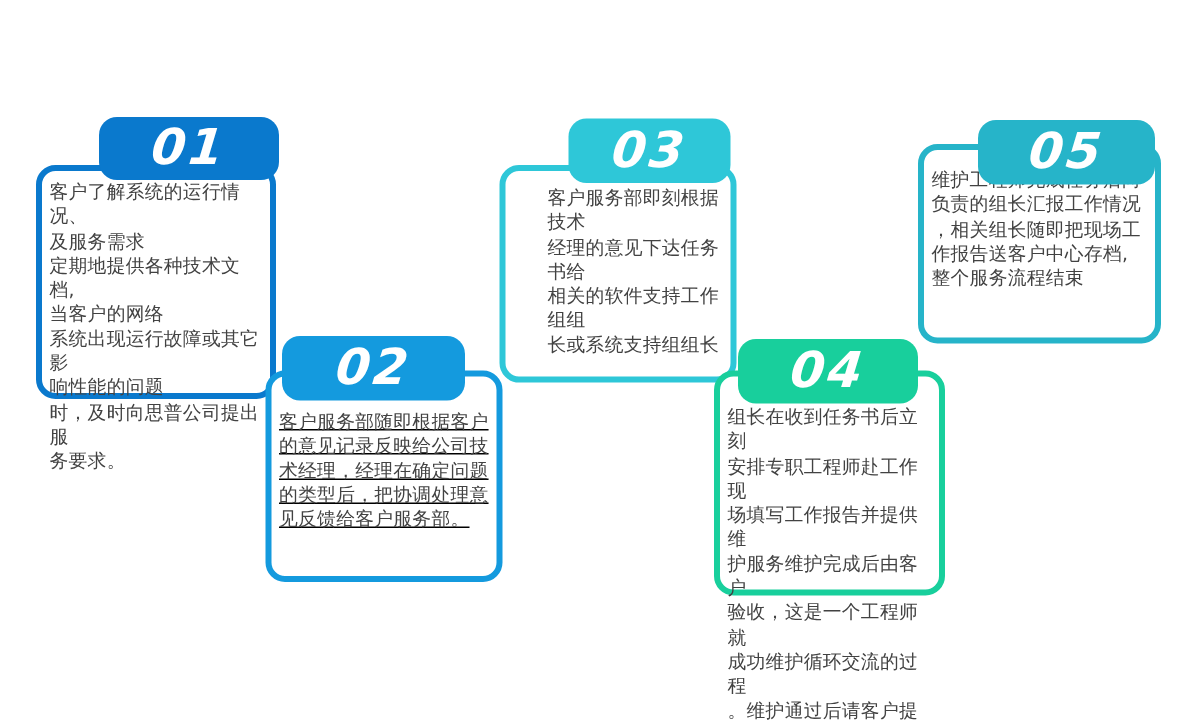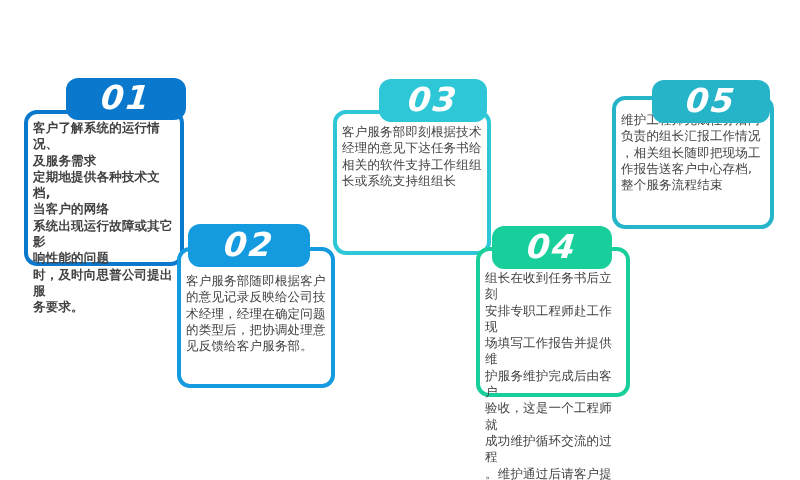--- a/index.html
+++ b/index.html
@@ -48,31 +48,31 @@
   .txt {
     margin: 0;
     padding: 4px 5px 0 5px;
     color: #424242;
     font-size: 12.5px;
     line-height: 16.3px;
     white-space: pre-line;
     letter-spacing: 0.2px;
   }
   
-  .s1 .card  { left: 24px;  top: 110px; width: 160px; height: 156px; font-weight: bold; }
+  .s1 .card  { left: 24px;  top: 110px; width: 160px; height: 156px; }
   .s1 .badge { left: 66px;  top: 78px;  width: 120px; height: 42px; }
   .s1 .txt   { padding-top: 6px; }
   
-  .s2 .card  { left: 177px; top: 247px; width: 158px; height: 141px; }
+  .s2 .card  { left: 177px; top: 247px; width: 158px; height: 141px; text-decoration: underline; }
   .s2 .badge { left: 188px; top: 224px; width: 122px; height: 43px; }
   .s2 .txt   { padding-top: 22px; }
   
   .s3 .card  { left: 333px; top: 110px; width: 158px; height: 145px; }
   .s3 .badge { left: 379px; top: 79px;  width: 108px; height: 43px; }
-  .s3 .txt   { padding-top: 10px; }
+  .s3 .txt   { padding-top: 10px; margin-left: 23px; }
   
   .s4 .card  { left: 476px; top: 247px; width: 154px; height: 150px; }
   .s4 .badge { left: 492px; top: 226px; width: 120px; height: 43px; }
   .s4 .txt   { padding-top: 19px; }
   
   .s5 .card  { left: 612px; top: 96px; width: 162px; height: 133px; }
   .s5 .badge { left: 652px; top: 80px;  width: 118px; height: 43px; }
   .s5 .txt   { padding-top: 12px; }
 </style>
 </head>

